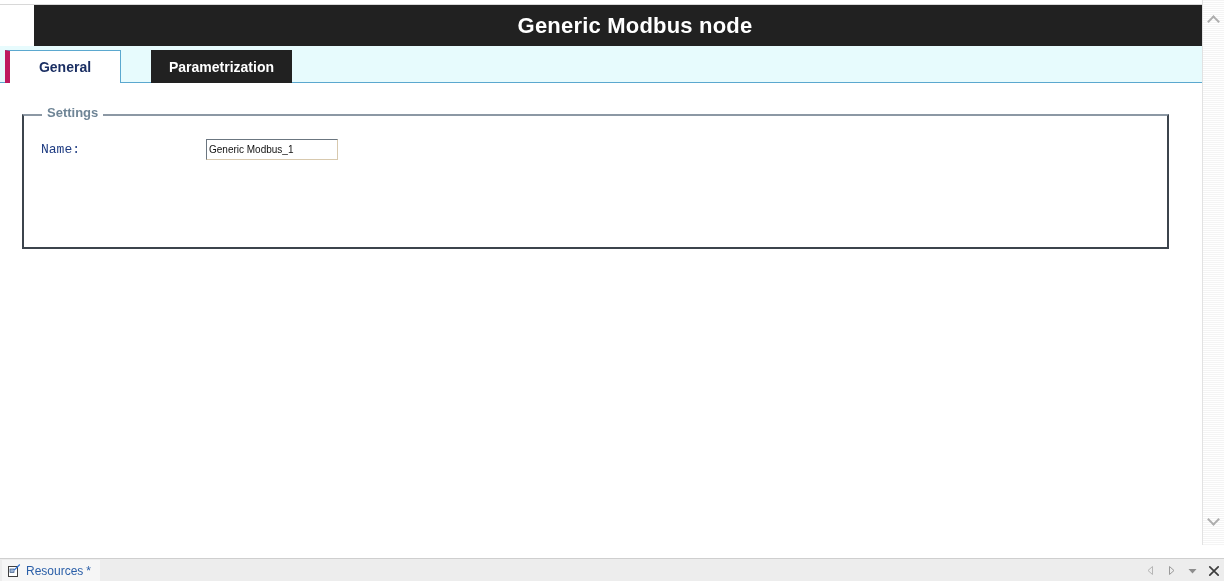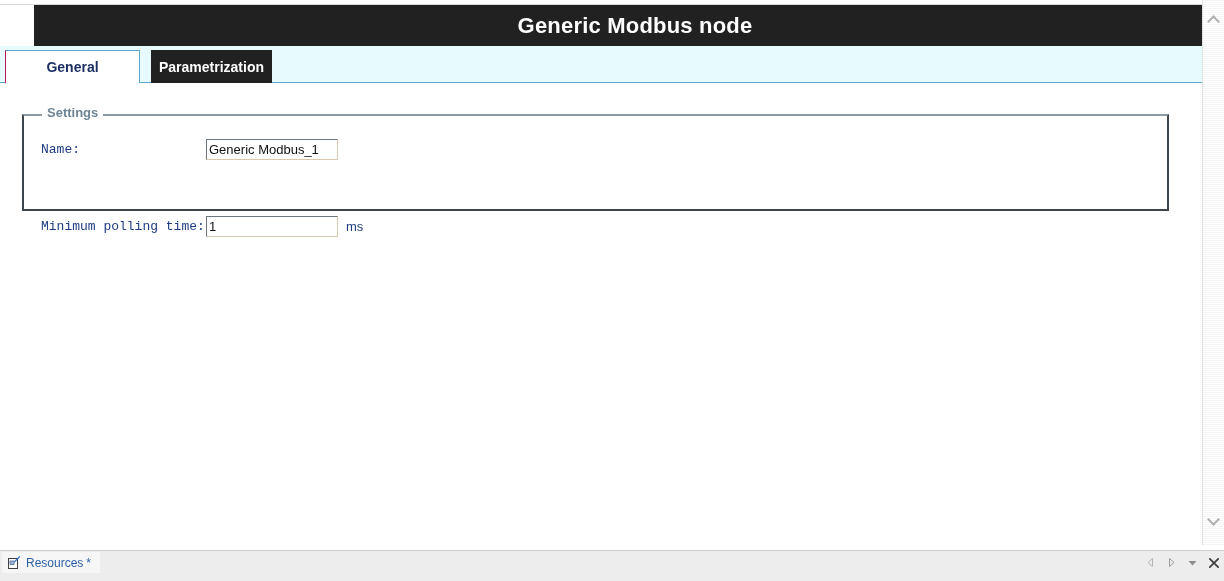--- a/index.html
+++ b/index.html
@@ -80,39 +80,39 @@
     display: flex;
     align-items: center;
     justify-content: center;
     font-size: 14px;
     font-weight: bold;
     box-sizing: border-box;
     cursor: default;
   }
   .tab.active {
     left: 5px;
-    width: 135px;
+    width: 116px;
     background: #ffffff;
     color: #1b2f63;
-    border-left: 1px solid #be185d;
+    border-left: 5px solid #be185d;
     border-top: 1px solid #5ba8cf;
     border-right: 1px solid #5ba8cf;
     z-index: 3;
   }
   .tab.active::after {
     content: "";
     position: absolute;
     left: 0; right: 0;
     bottom: -1px;
     height: 2px;
     background: #ffffff;
   }
   .tab.inactive {
     left: 151px;
-    width: 121px;
+    width: 141px;
     background: #212121;
     color: #ffffff;
     z-index: 2;
   }
 
   
   .content-area {
     position: absolute;
     left: 0;
     top: 83px;
@@ -121,21 +121,21 @@
     background: #ffffff;
     box-sizing: border-box;
   }
 
   
   .group-box {
     position: absolute;
     left: 22px;
     top: 31px;
     width: 1147px;
-    height: 97px;
+    height: 135px;
     border: 2px solid #3c444c;
     border-top-color: #8c98a4;
     box-sizing: border-box;
   }
   .group-legend {
     position: absolute;
     left: 18px;
     top: -10px;
     padding: 0 5px;
     background: #ffffff;
@@ -167,21 +167,21 @@
 
   .text-input {
     width: 132px;
     height: 21px;
     box-sizing: border-box;
     background: #ffffff;
     border: 1px solid #6b7680;
     border-right-color: #d8c9ae;
     border-bottom-color: #d8c9ae;
     font-family: "Liberation Sans", sans-serif;
-    font-size: 13px;
+    font-size: 10px;
     color: #111111;
     padding: 0 2px;
     outline: none;
   }
 
   .unit-label {
     color: #1f3c82;
     font-size: 13px;
     margin-left: 8px;
     line-height: 1;
@@ -230,21 +230,21 @@
     top: -2px;
     transform: rotate(225deg);
   }
 
   
   .status-bar {
     position: absolute;
     left: 0;
     bottom: 0;
     width: 1224px;
-    height: 31px;
+    height: 23px;
     background: #ededed;
     border-top: 1px solid #cfcfcf;
     box-sizing: border-box;
   }
   .resources-tab {
     position: absolute;
     left: 2px;
     top: 1px;
     height: 21px;
     padding: 0 9px 0 4px;
@@ -314,25 +314,20 @@
 
     <div class="group-box">
       <span class="group-legend">Settings</span>
 
       <div class="form-row row-name">
         <span class="field-label">Name:</span>
         <input class="text-input" type="text" value="Generic Modbus_1" style="">
       </div>
 
 
-      <div class="form-row row-polling">
-        <span class="field-label">Minimum polling time:</span>
-        <input class="text-input" type="text" value="1" style="">
-        <span class="unit-label">ms</span>
-      </div>
     </div>
 
   </div>
 
   <div class="vscrollbar">
     <div class="vscroll-btn up">
       <span class="chev"></span>
     </div>
     <div class="vscroll-btn down">
       <span class="chev dn"></span>

